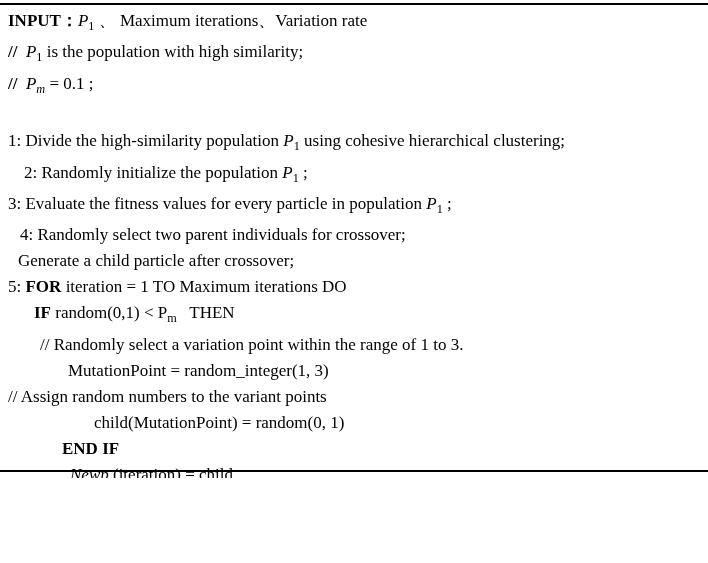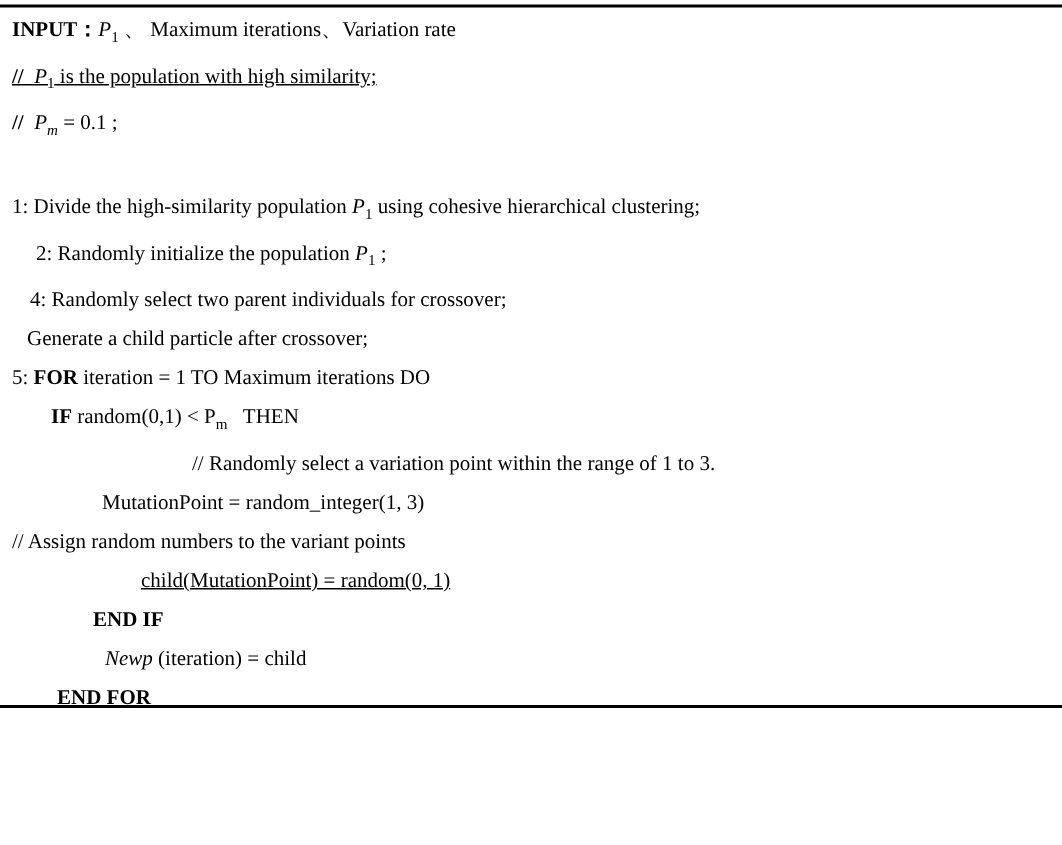--- a/index.html
+++ b/index.html
@@ -7,21 +7,21 @@
     padding: 0;
     background: #ffffff;
   }
   .figure {
     position: relative;
     width: 708px;
     height: 478px;
     background: #ffffff;
     color: #000000;
     font-family: "Liberation Serif", serif;
-    font-size: 14px;
+    font-size: 17px;
     overflow: hidden;
   }
   .rule {
     position: absolute;
     left: 0;
     right: 0;
     top: 3px;
     height: 2px;
     background: #000000;
   }
@@ -45,32 +45,33 @@
   .s-sub { font-size: 0.72em; vertical-align: sub; }
   .s-isub{ font-size: 0.72em; vertical-align: sub; font-style: italic; }
 </style>
 </head>
 <body>
 
 <div class="figure" style="color: rgb(0, 0, 0); background: rgb(255, 255, 255);">
   <div class="rule" style="background: rgb(0, 0, 0);"></div>
   <div class="content" id="algorithm-lines">
       <div class="line" style="margin-left: 0px;"><span class="s-b">INPUT：</span><span class="s-i">P</span><span class="s-sub">1</span><span class=""> 、 Maximum iterations、Variation rate</span></div>
-      <div class="line" style="margin-left: 0px; text-decoration: underline;"><span class="s-b">//  </span><span class="s-i">P</span><span class="s-sub">1</span><span class=""> is the population with high similarity;</span></div>
+      <div class="line" style="margin-left: 0px;"><span class="s-b">//  </span><span class="s-i">P</span><span class="s-sub">1</span><span class=""> is the population with high similarity;</span></div>
       <div class="line" style="margin-left: 0px;"><span class="s-b">//  </span><span class="s-i">P</span><span class="s-isub">m</span><span class=""> = 0.1 ;</span></div>
       <div class="line" style="margin-left: 0px;"></div>
       <div class="line" style="margin-left: 0px;"><span class="">1: Divide the high-similarity population </span><span class="s-i">P</span><span class="s-sub">1</span><span class=""> using cohesive hierarchical clustering;</span></div>
       <div class="line" style="margin-left: 16px;"><span class="">2: Randomly initialize the population </span><span class="s-i">P</span><span class="s-sub">1</span><span class=""> ;</span></div>
+      <div class="line" style="margin-left: 0px;"><span class="">3: Evaluate the fitness values for every particle in population </span><span class="s-i">P</span><span class="s-sub">1</span><span class=""> ;</span></div>
       <div class="line" style="margin-left: 12px;"><span class="">4: Randomly select two parent individuals for crossover;</span></div>
       <div class="line" style="margin-left: 10px;"><span class="">Generate a child particle after crossover;</span></div>
       <div class="line" style="margin-left: 0px;"><span class="">5: </span><span class="s-b">FOR</span><span class=""> iteration = 1 TO Maximum iterations DO</span></div>
       <div class="line" style="margin-left: 26px;"><span class="s-b">IF</span><span class=""> random(0,1) &lt; P</span><span class="s-sub">m</span><span class="">   THEN</span></div>
-      <div class="line" style="margin-left: 120px;"><span class="">// Randomly select a variation point within the range of 1 to 3.</span></div>
+      <div class="line" style="margin-left: 32px;"><span class="">// Randomly select a variation point within the range of 1 to 3.</span></div>
       <div class="line" style="margin-left: 60px;"><span class="">MutationPoint = random_integer(1, 3)</span></div>
       <div class="line" style=""><span class="">// Assign random numbers to the variant points</span></div>
-      <div class="line" style="margin-left: 86px; text-decoration: underline;"><span class="">child(MutationPoint) = random(0, 1)</span></div>
+      <div class="line" style="margin-left: 86px;"><span class="">child(MutationPoint) = random(0, 1)</span></div>
       <div class="line" style="margin-left: 54px;"><span class="s-b">END IF</span></div>
       <div class="line" style="margin-left: 62px;"><span class="s-i">Newp</span><span class=""> (iteration) = child</span></div>
       <div class="line" style="margin-left: 30px;"><span class="s-b">END FOR</span></div>
       <div class="line" style="margin-left: 0px;"><span class="">6:        </span><span class="s-i">P</span><span class="s-isub">c</span><span class="">  =  </span><span class="s-i">Newp</span></div>
     </div>
   <div class="rule rule-bottom" style="background: rgb(0, 0, 0);"></div>
 </div>
 
 </body></html>

